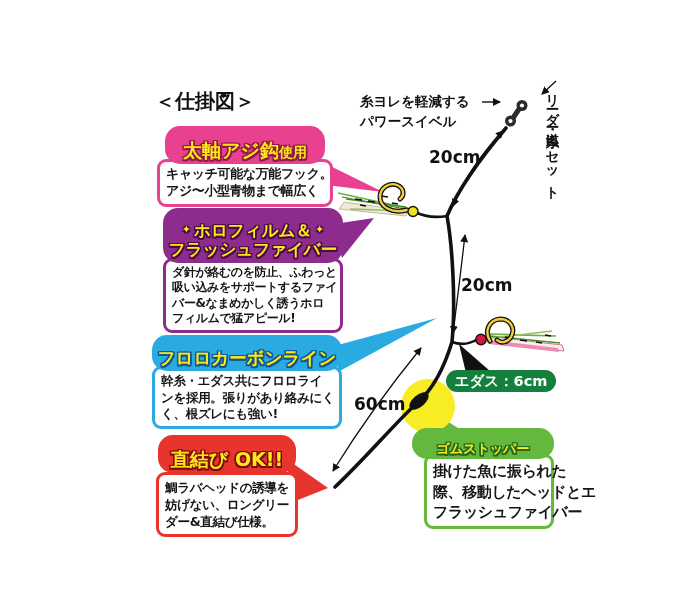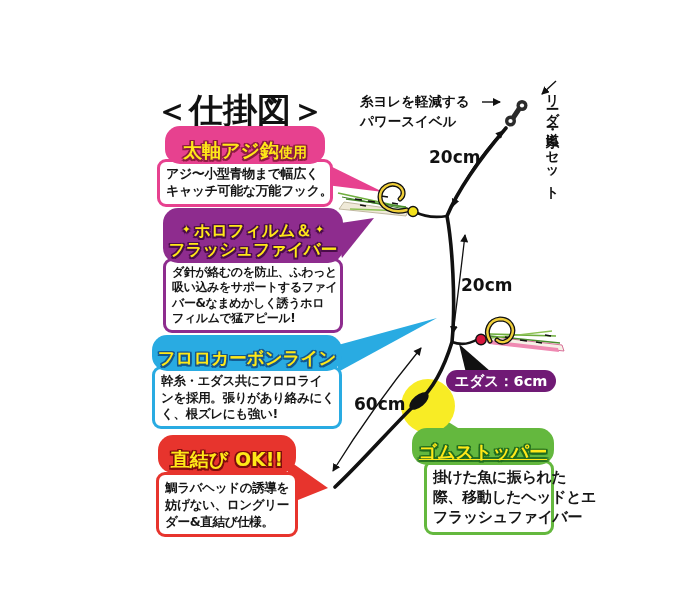--- a/index.html
+++ b/index.html
@@ -4,21 +4,21 @@
 <style>
   html,body{margin:0;padding:0;background:#fff;}
   .stage{
     position:relative;width:700px;height:600px;background:#ffffff;overflow:hidden;
     font-family:"DejaVu Sans",sans-serif;color:#111;
   }
   .stage svg{position:absolute;left:0;top:0;}
   svg text{font-family:"DejaVu Sans",sans-serif;font-size:17px;font-weight:600;fill:#111;}
 
   .title{
-    position:absolute;left:155px;top:88px;font-size:34px;font-weight:800;
+    position:absolute;left:155px;top:88px;font-size:20px;font-weight:800;
     letter-spacing:0;color:#111;white-space:nowrap;
   }
 
   
   .bubble{position:absolute;}
   .bubble .hd{
     position:relative;z-index:2;border-radius:15px;text-align:center;
     font-weight:800;color:var(--label-yellow);padding:14px 4px 3px;line-height:1.1;
     background:var(--bg);white-space:nowrap;
     text-shadow:-1.5px -1.5px 0 var(--dk),1.5px -1.5px 0 var(--dk),
@@ -44,37 +44,37 @@
 
   .bubble.cyan  {--bg:var(--cyan);  --dk:var(--cyan-dk);  left:152px;top:335px;width:190px;}
   .bubble.cyan .hd{font-size:17.5px;text-align:center;}
   .bubble.cyan .bd{font-size:12.6px;line-height:1.3;}
 
   .bubble.red   {--bg:var(--red);   --dk:var(--red-dk);   left:156px;top:431px;width:142px;}
   .bubble.red .hd{width:130px;margin:4px auto;font-size:19px;}
   .bubble.red .bd{font-size:12.6px;line-height:1.35;}
 
   .bubble.green {--bg:var(--green); --dk:var(--green-dk); left:412px;top:428px;width:142px;}
-  .bubble.green .hd{font-size:18px;text-decoration:underline;}
+  .bubble.green .hd{font-size:13px;}
   .bubble.green .bd{font-size:15px;line-height:1.35;margin-left:12px;}
 
   .sparkle{font-size:11px;vertical-align:3px;margin:0 3px;}
 
   .swivel-note{
     position:absolute;left:360px;top:92px;font-size:13.5px;font-weight:700;
     line-height:1.45;color:#111;white-space:nowrap;
   }
   .leader-note{
     position:absolute;left:544px;top:84px;height:170px;
     writing-mode:vertical-rl;text-orientation:mixed;
     font-size:13.5px;font-weight:600;letter-spacing:1.5px;color:#111;
   }
   .edasu{
     position:absolute;left:446px;top:370px;width:110px;height:22px;
-    background:#701a75;border-radius:12px;color:#fff;font-size:14.5px;font-weight:700;
+    background:#15803d;border-radius:12px;color:#fff;font-size:14.5px;font-weight:700;
     display:flex;align-items:center;justify-content:center;white-space:nowrap;
   }
 </style>
 </head>
 <body>
 
 <div class="stage">
 
   <svg width="700" height="600" viewBox="0 0 700 600">
     <defs>
@@ -160,22 +160,22 @@
 
   <div class="leader-note">リーダー・道糸にセット</div>
 
   <div class="edasu">エダス：6cm</div>
 
   <div class="bubble pink">
     <div class="hd">
       <span>太軸アジ鈎</span><span class="sub">使用</span>
     </div>
     <div class="bd">
+      <div class="ln">キャッチ可能な万能フック。</div>
       <div class="ln">アジ〜小型青物まで幅広く</div>
-      <div class="ln">キャッチ可能な万能フック。</div>
     </div>
   </div>
 
   <div class="bubble purple">
     <div class="hd">
       <div>
         <span class="sparkle">✦</span><span>ホロフィルム＆</span><span class="sparkle">✦</span>
       </div>
       <div>フラッシュファイバー</div>
     </div>

